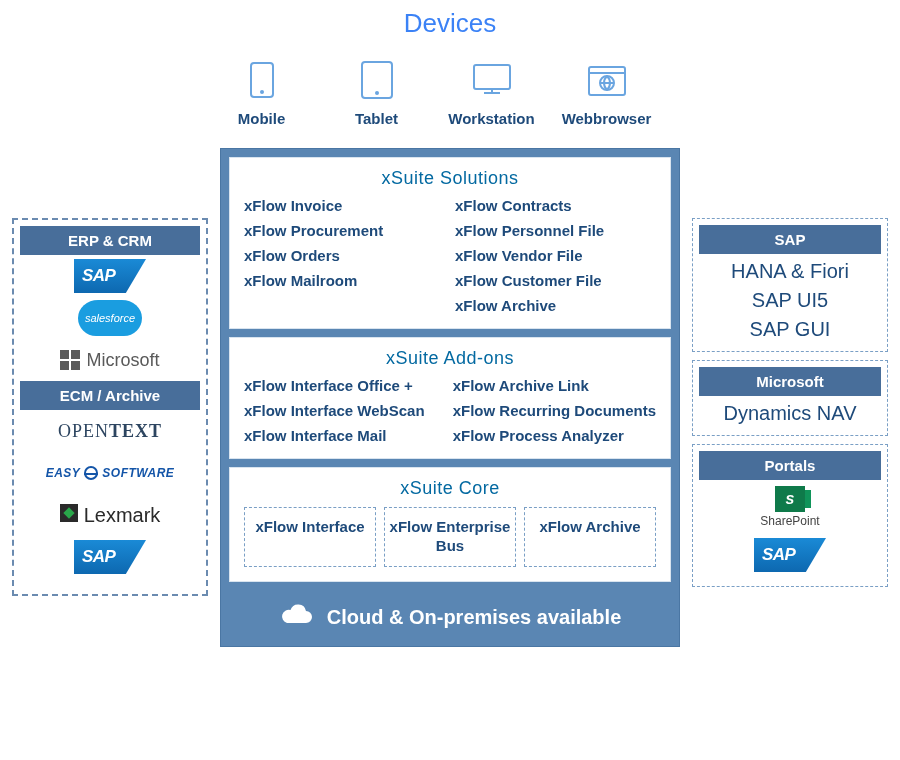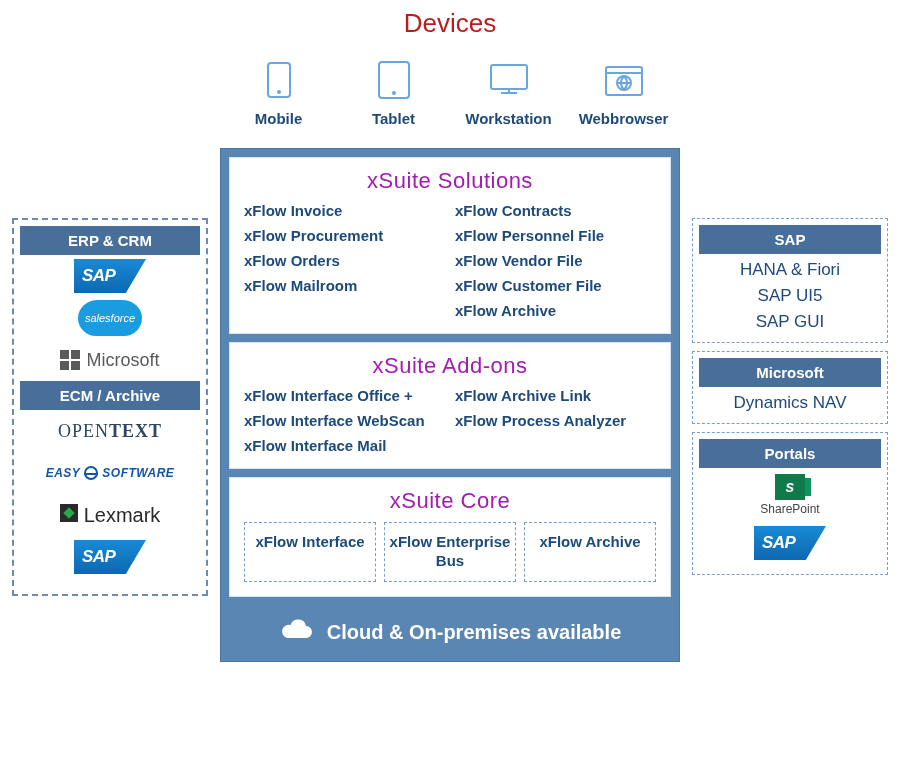--- a/index.html
+++ b/index.html
@@ -20,26 +20,26 @@
 
   
   .devices-title {
     position: absolute;
     left: 220px;
     width: 460px;
     top: 8px;
     text-align: center;
     font-size: 26px;
     font-weight: 300;
-    color: #b91c1c;
+    color: #3b82f6;
   }
   .devices-row {
     position: absolute;
     top: 60px;
-    left: 221px;
+    left: 204px;
     width: 460px;
     display: flex;
     justify-content: space-around;
   }
   .device {
     display: flex;
     flex-direction: column;
     align-items: center;
     gap: 10px;
     width: 110px;
@@ -69,23 +69,23 @@
     padding: 8px 8px 0 8px;
   }
   .panel {
     background: #fff;
     border: 1px solid #d9e4ef;
     margin-bottom: 8px;
     padding: 10px 14px 14px 14px;
   }
   .panel h2 {
     text-align: center;
-    font-size: 22px;
+    font-size: 18px;
     font-weight: 300;
-    color: #a21caf;
+    color: #0369a1;
     margin-bottom: 8px;
     letter-spacing: .5px;
   }
   .two-col {
     display: flex;
     gap: 10px;
   }
   .two-col .col {
     flex: 1;
     display: flex;
@@ -194,21 +194,21 @@
   }
   .right-block {
     border: 1px dashed #7a9fc5;
     padding: 6px 6px 10px 6px;
     display: flex;
     flex-direction: column;
     gap: 6px;
   }
   .right-block .line {
     text-align: center;
-    font-size: 17px;
+    font-size: 20px;
     color: #1e4a7a;
     font-weight: 500;
   }
   .sharepoint-stub {
     display:flex; flex-direction:column; align-items:center; gap:2px;
   }
   .sp-tile { width:30px; height:26px; background:#0f7a4a; position:relative; display:flex; align-items:center; justify-content:center; color:#fff; font-weight:700; font-style:italic;}
   .sp-tile::after{ content:""; position:absolute; right:-6px; top:4px; bottom:4px; width:6px; background:#10945a;}
   .sp-label { font-size:12px; color:#444;}
 </style>
@@ -284,20 +284,21 @@
     <div class="panel">
       <h2>xSuite Add-ons</h2>
       <div class="two-col">
         <div class="col">
           <div>xFlow Interface Office +</div>
           <div>xFlow Interface WebScan</div>
           <div>xFlow Interface Mail</div>
         </div>
         <div class="col">
           <div>xFlow Archive Link</div>
+          <div>xFlow Recurring Documents</div>
           <div>xFlow Process Analyzer</div>
         </div>
       </div>
     </div>
 
     <div class="panel">
       <h2>xSuite Core</h2>
       <div class="core-row">
         <div class="core-box">xFlow Interface</div>
         <div class="core-box">xFlow Enterprise Bus</div>

